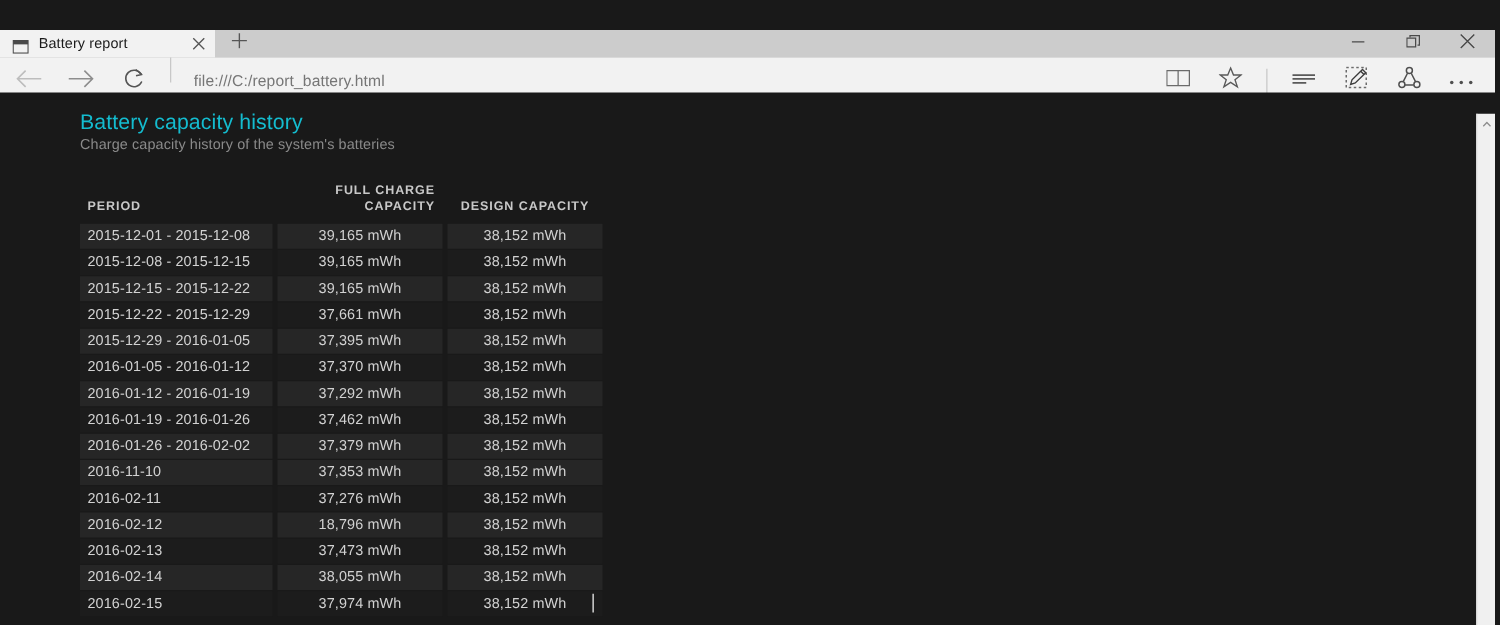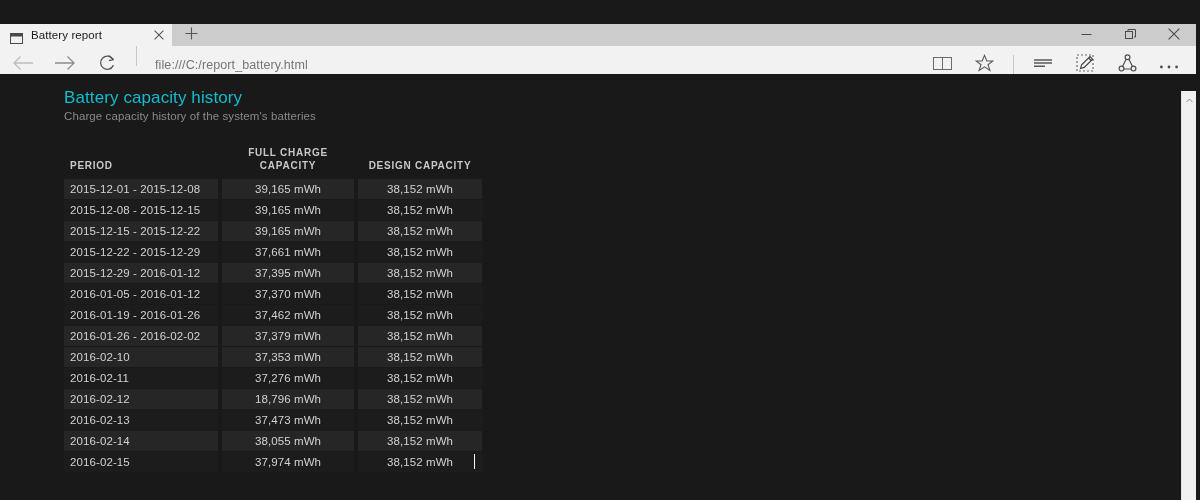--- a/index.html
+++ b/index.html
@@ -176,21 +176,21 @@
     padding: 2px 6px 6px 6px;
     vertical-align: bottom;
     background: transparent;
     line-height: 1.25;
   }
   th.col-period {
     text-align: left;
     width: 142px;
   }
   th.col-full {
-    text-align: center;
+    text-align: right;
     width: 120px;
   }
   th.col-design {
     text-align: center;
     width: 112px;
   }
   table.report td {
     font-size: 11.5px;
     color: #d2d2d2;
     height: 18px;
@@ -417,41 +417,46 @@
               <td class="period">2015-12-15 - 2015-12-22</td>
               <td class="value v-full">39,165 mWh</td>
               <td class="value v-design"><span>38,152 mWh</span></td>
             </tr>
             <tr class="even">
               <td class="period">2015-12-22 - 2015-12-29</td>
               <td class="value v-full">37,661 mWh</td>
               <td class="value v-design"><span>38,152 mWh</span></td>
             </tr>
             <tr class="odd">
-              <td class="period">2015-12-29 - 2016-01-12</td>
+              <td class="period">2015-12-29 - 2016-01-05</td>
               <td class="value v-full">37,395 mWh</td>
               <td class="value v-design"><span>38,152 mWh</span></td>
             </tr>
             <tr class="even">
               <td class="period">2016-01-05 - 2016-01-12</td>
               <td class="value v-full">37,370 mWh</td>
               <td class="value v-design"><span>38,152 mWh</span></td>
             </tr>
+            <tr class="odd">
+              <td class="period">2016-01-12 - 2016-01-19</td>
+              <td class="value v-full">37,292 mWh</td>
+              <td class="value v-design"><span>38,152 mWh</span></td>
+            </tr>
             <tr class="even">
               <td class="period">2016-01-19 - 2016-01-26</td>
               <td class="value v-full">37,462 mWh</td>
               <td class="value v-design"><span>38,152 mWh</span></td>
             </tr>
             <tr class="odd">
               <td class="period">2016-01-26 - 2016-02-02</td>
               <td class="value v-full">37,379 mWh</td>
               <td class="value v-design"><span>38,152 mWh</span></td>
             </tr>
             <tr class="odd">
-              <td class="period">2016-02-10</td>
+              <td class="period">2016-11-10</td>
               <td class="value v-full">37,353 mWh</td>
               <td class="value v-design"><span>38,152 mWh</span></td>
             </tr>
             <tr class="even">
               <td class="period">2016-02-11</td>
               <td class="value v-full">37,276 mWh</td>
               <td class="value v-design"><span>38,152 mWh</span></td>
             </tr>
             <tr class="odd">
               <td class="period">2016-02-12</td>

